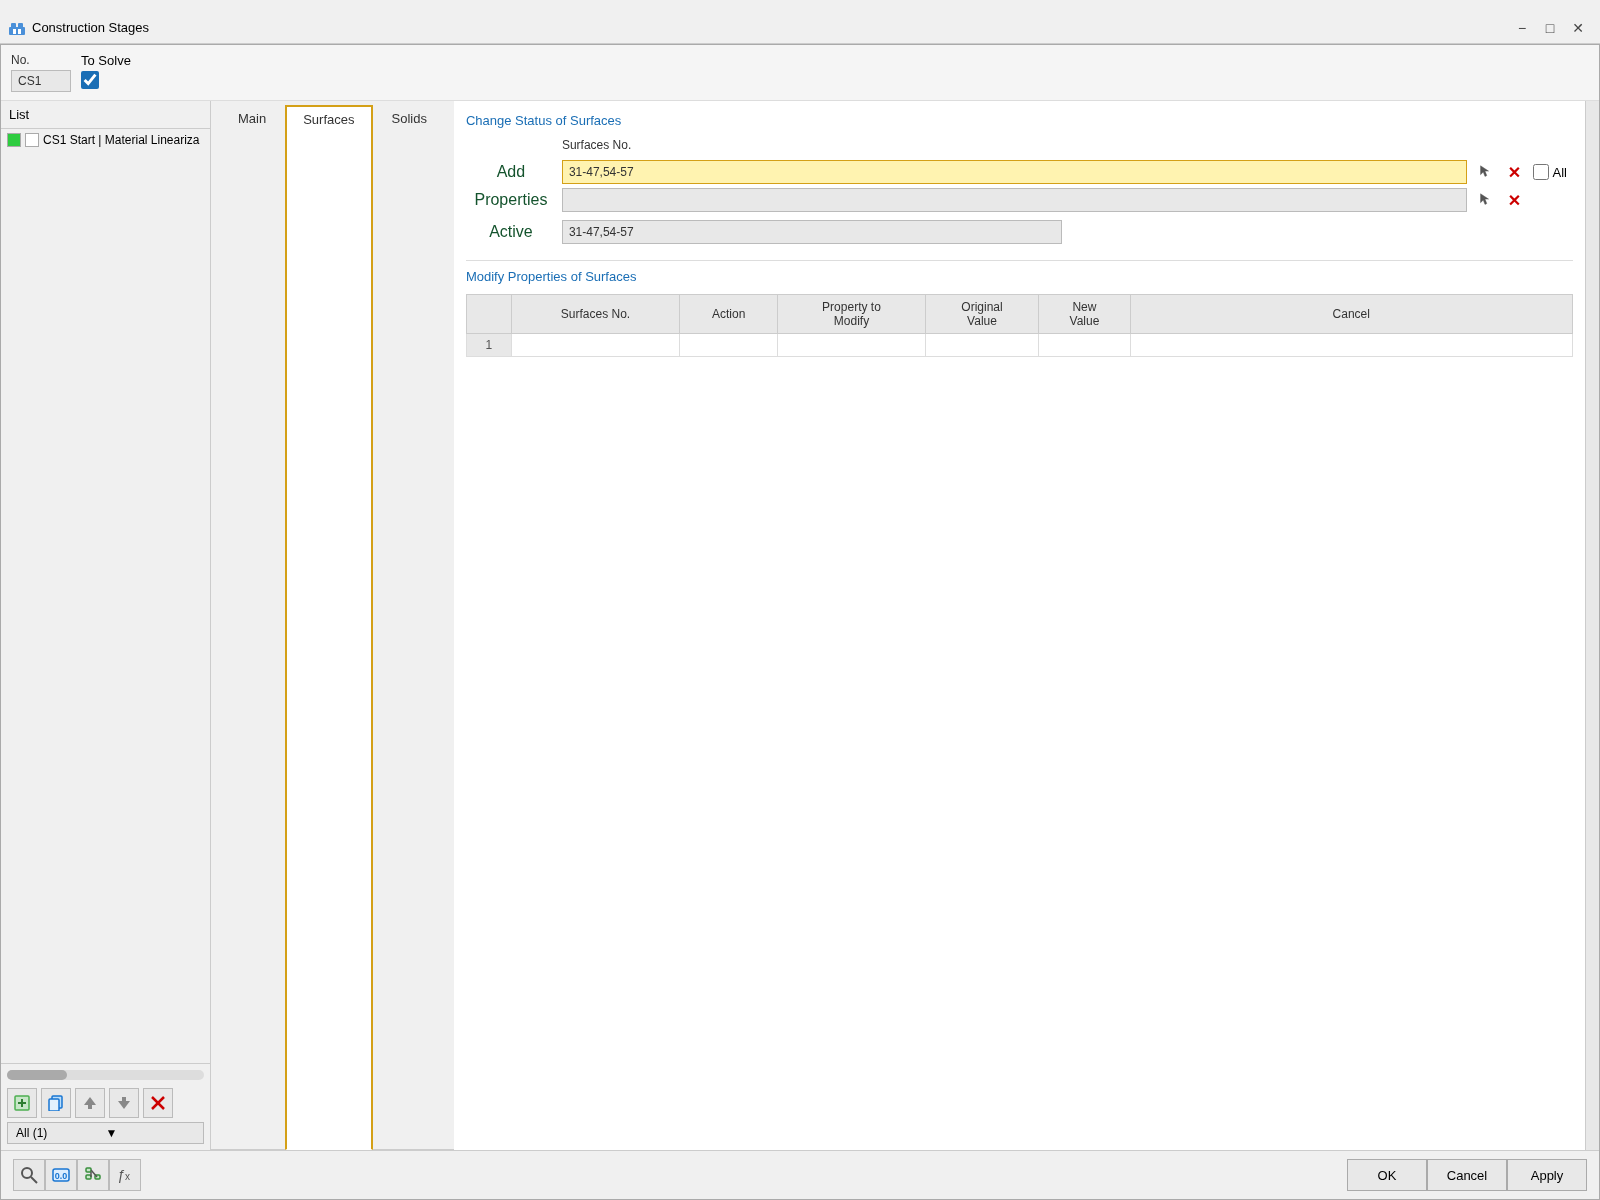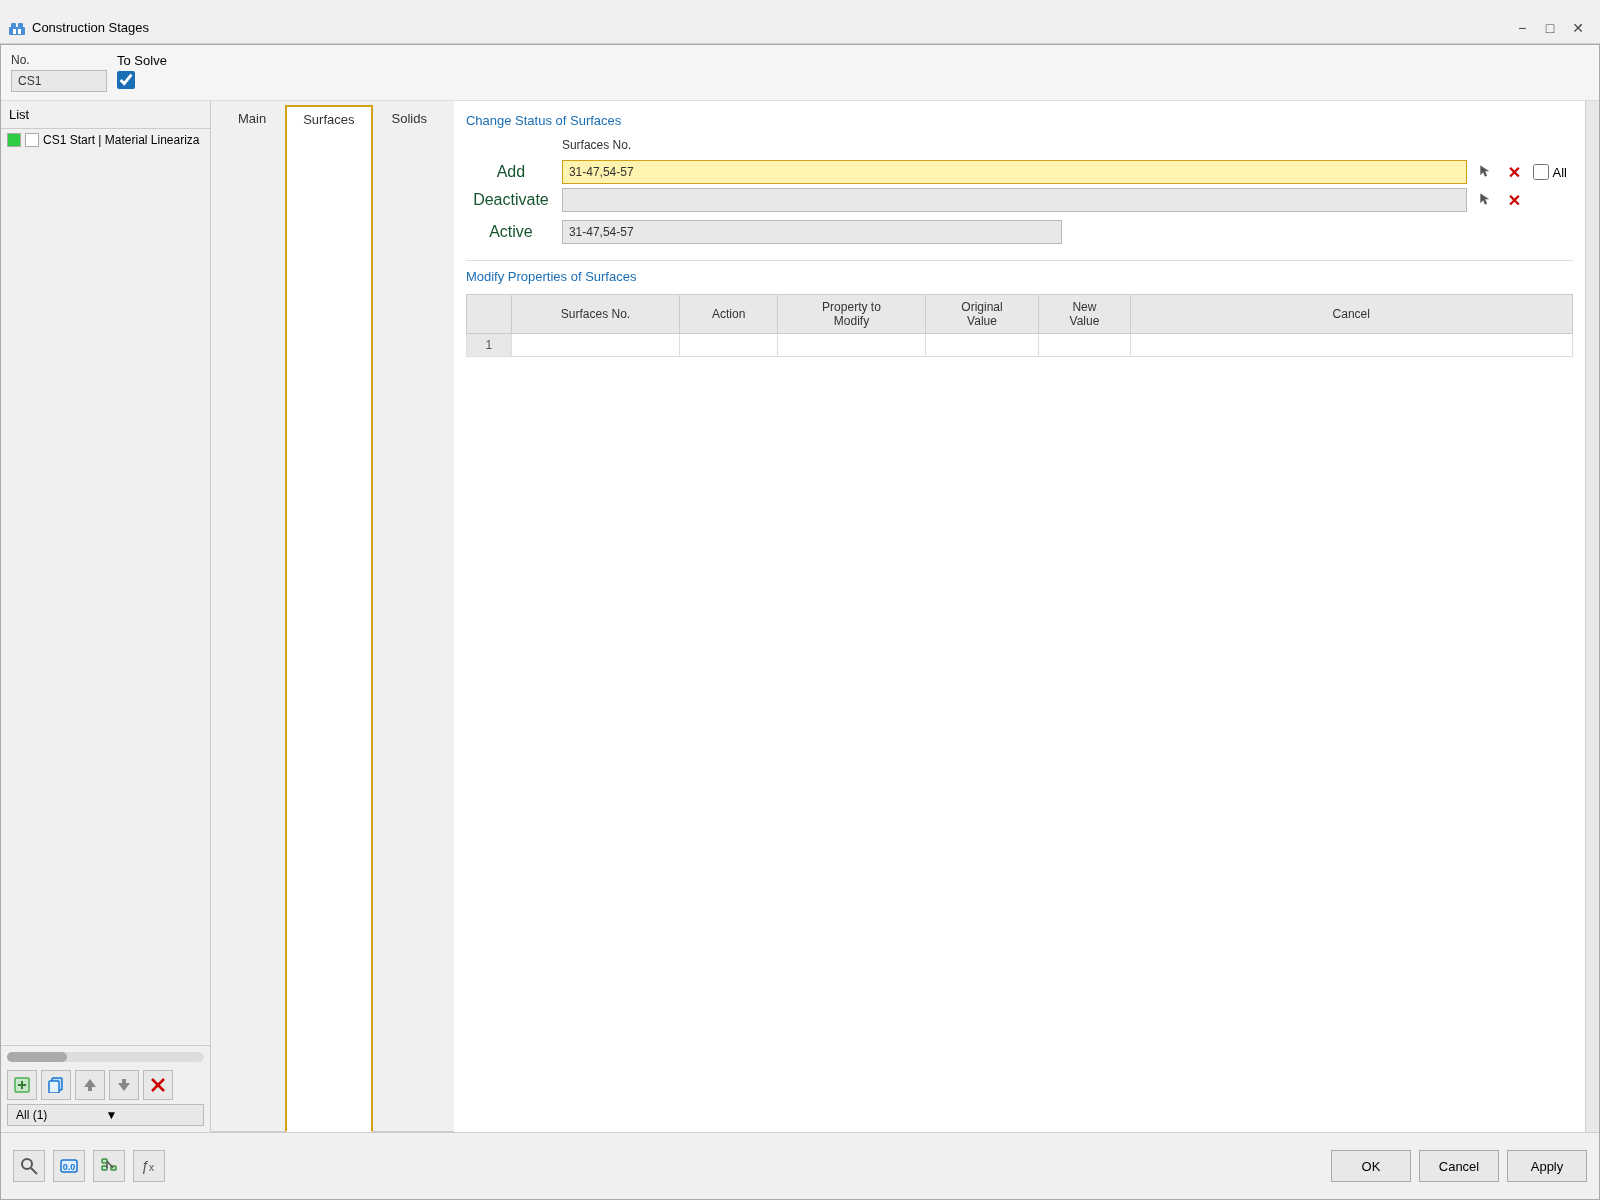--- a/index.html
+++ b/index.html
@@ -77,21 +77,21 @@
       color: #333;
       font-weight: 500;
     }
     .header-input {
       background: #e8e8e8;
       border: 1px solid #bbb;
       padding: 3px 6px;
       font-size: 12px;
       color: #333;
     }
-    .header-no { width: 96px; }
+    .header-no { width: 60px; }
     .header-name { flex: 1; }
     .header-name-row {
       display: flex;
       gap: 0;
     }
     .header-name-input {
       flex: 1;
       background: #e8e8e8;
       border: 1px solid #bbb;
       padding: 3px 6px;
@@ -366,25 +366,25 @@
     .section-divider {
       height: 1px;
       background: #ddd;
       margin: 8px 0;
     }
 
     
     .bottom-toolbar {
       display: flex;
       align-items: flex-start;
-      padding: 17px 12px;
+      padding: 8px 12px;
       background: #f0f0f0;
       border-top: 1px solid #ccc;
       flex-shrink: 0;
-      gap: 8px;
+      gap: 0;
     }
     .bottom-tool-btn {
       width: 32px;
       height: 32px;
       background: #e8e8e8;
       border: 1px solid #bbb;
       cursor: pointer;
       display: flex;
       align-items: center;
       justify-content: center;
@@ -532,21 +532,21 @@
             </div>
             <div class="icon-btn">
               <span class="red-x">✕</span>
             </div>
             <div class="checkbox-wrap">
               <input type="checkbox" style="width: 16px; height: 16px;">
               <span>All</span>
             </div>
             <div></div>
 
-            <div class="status-label">Deactivate</div>
+            <div class="status-label">Properties</div>
             <input class="status-input" type="text" value="" style="width: 100%;">
             <div class="icon-btn cursor-icon">
               <svg width="18" height="18" viewBox="0 0 18 18">
                   <path d="M4 2 L4 12 L7 9 L9 14 L11 13 L9 8 L13 8 Z" fill="#555" stroke="#555" stroke-width="0.5"></path>
                 </svg>
             </div>
             <div class="icon-btn">
               <span class="red-x">✕</span>
             </div>
             <div></div>

